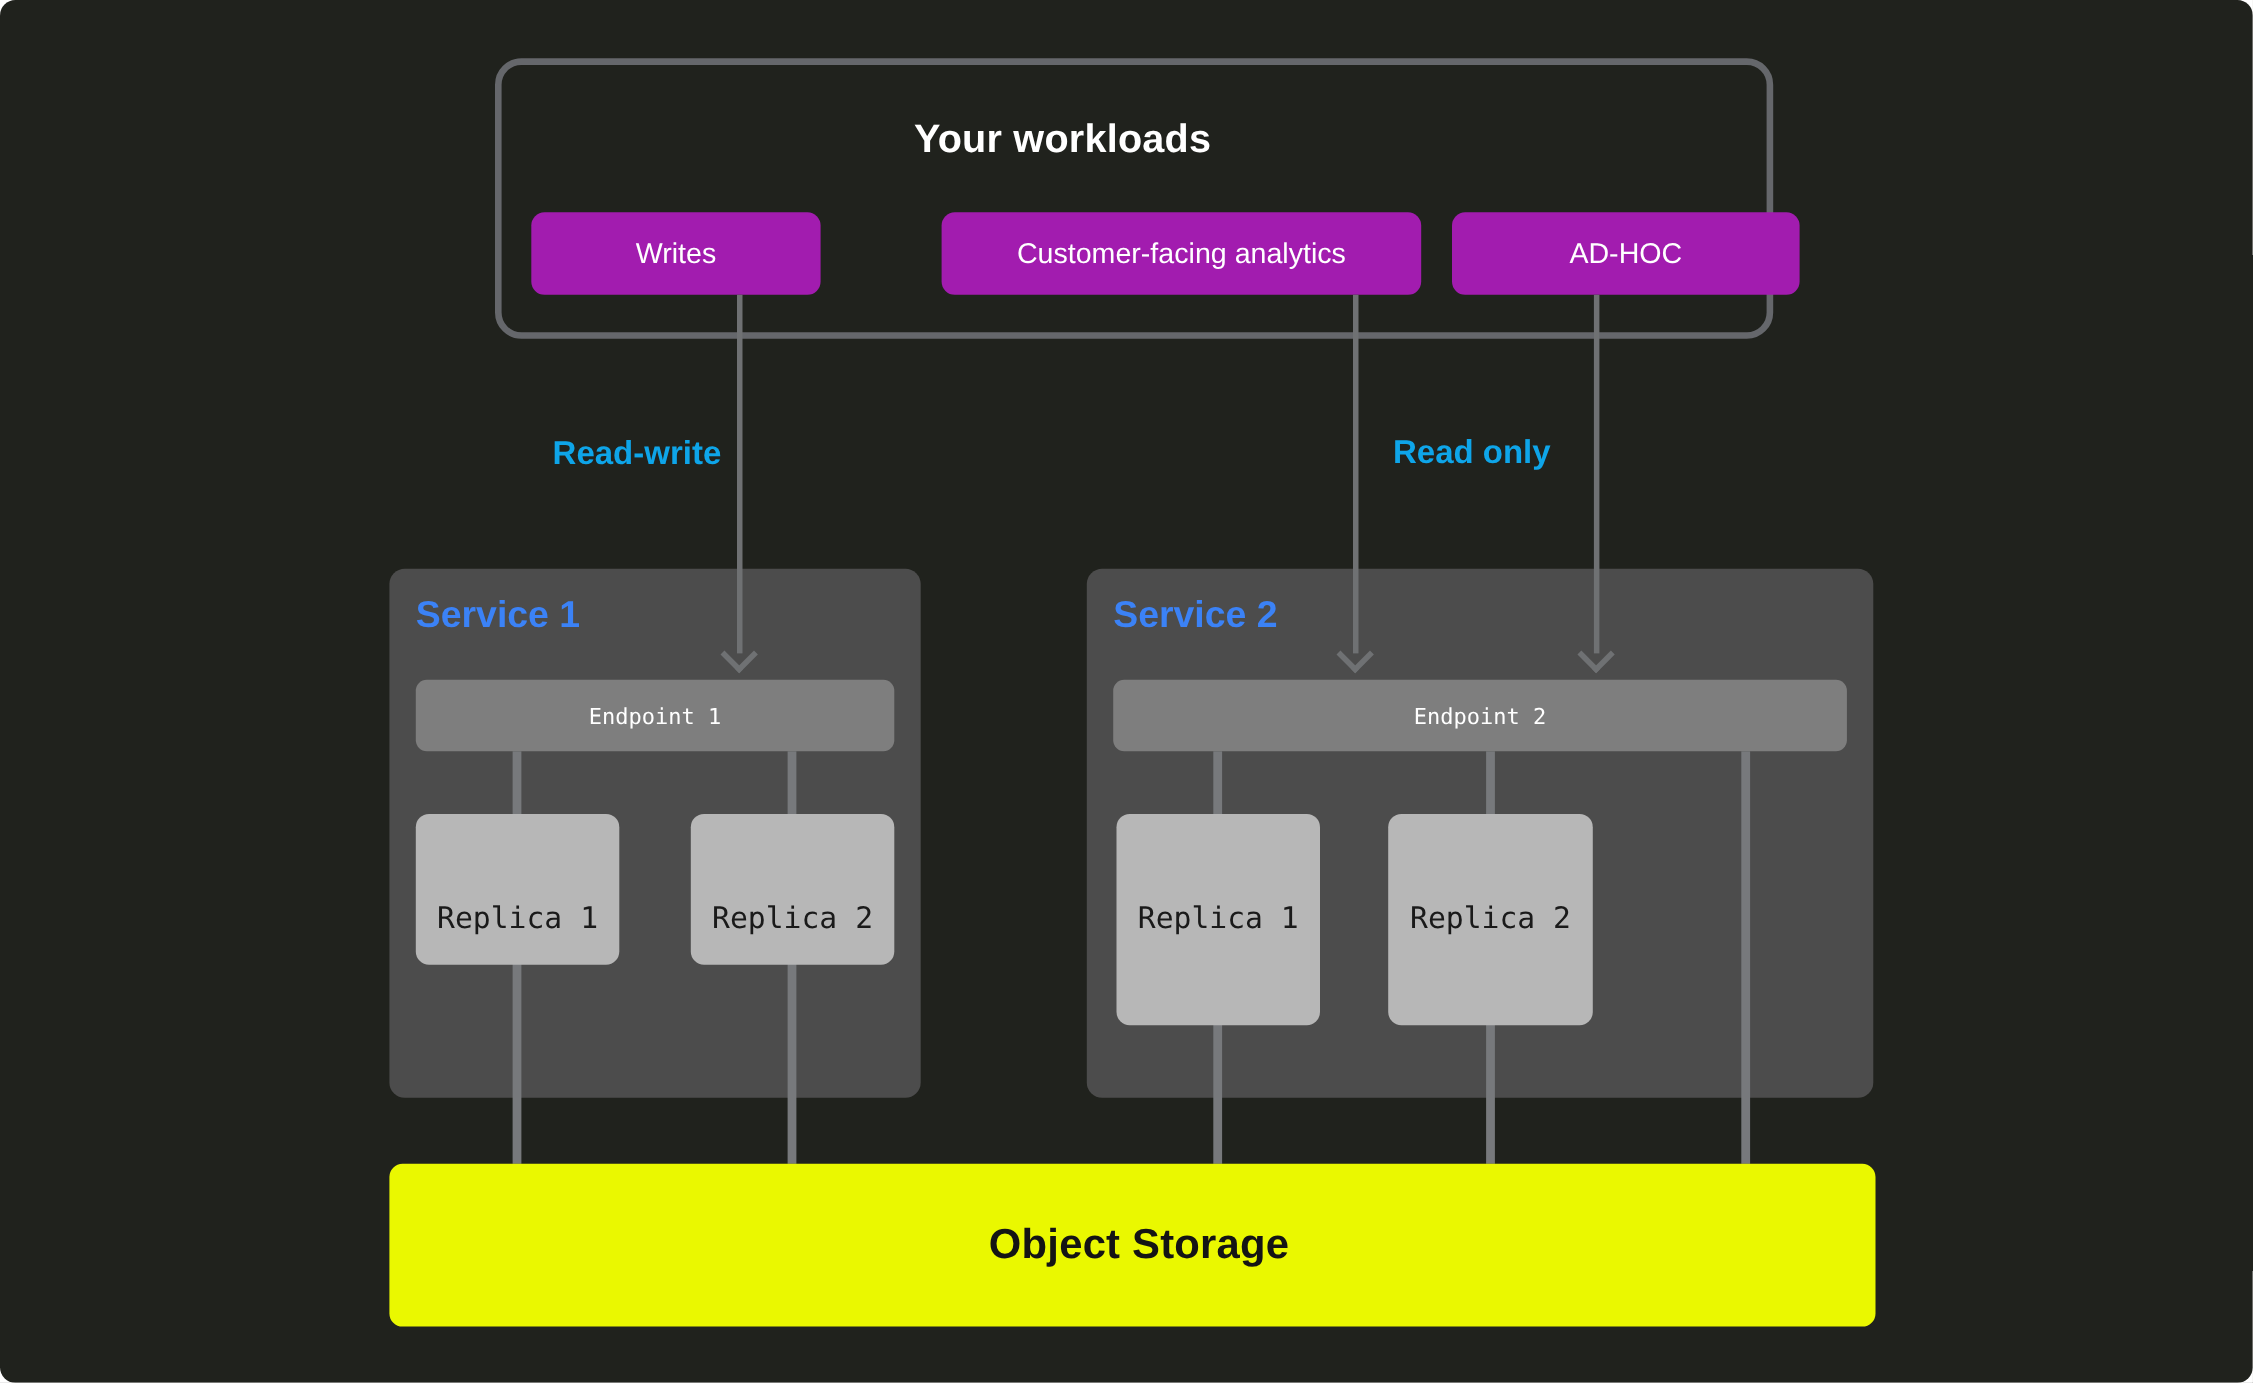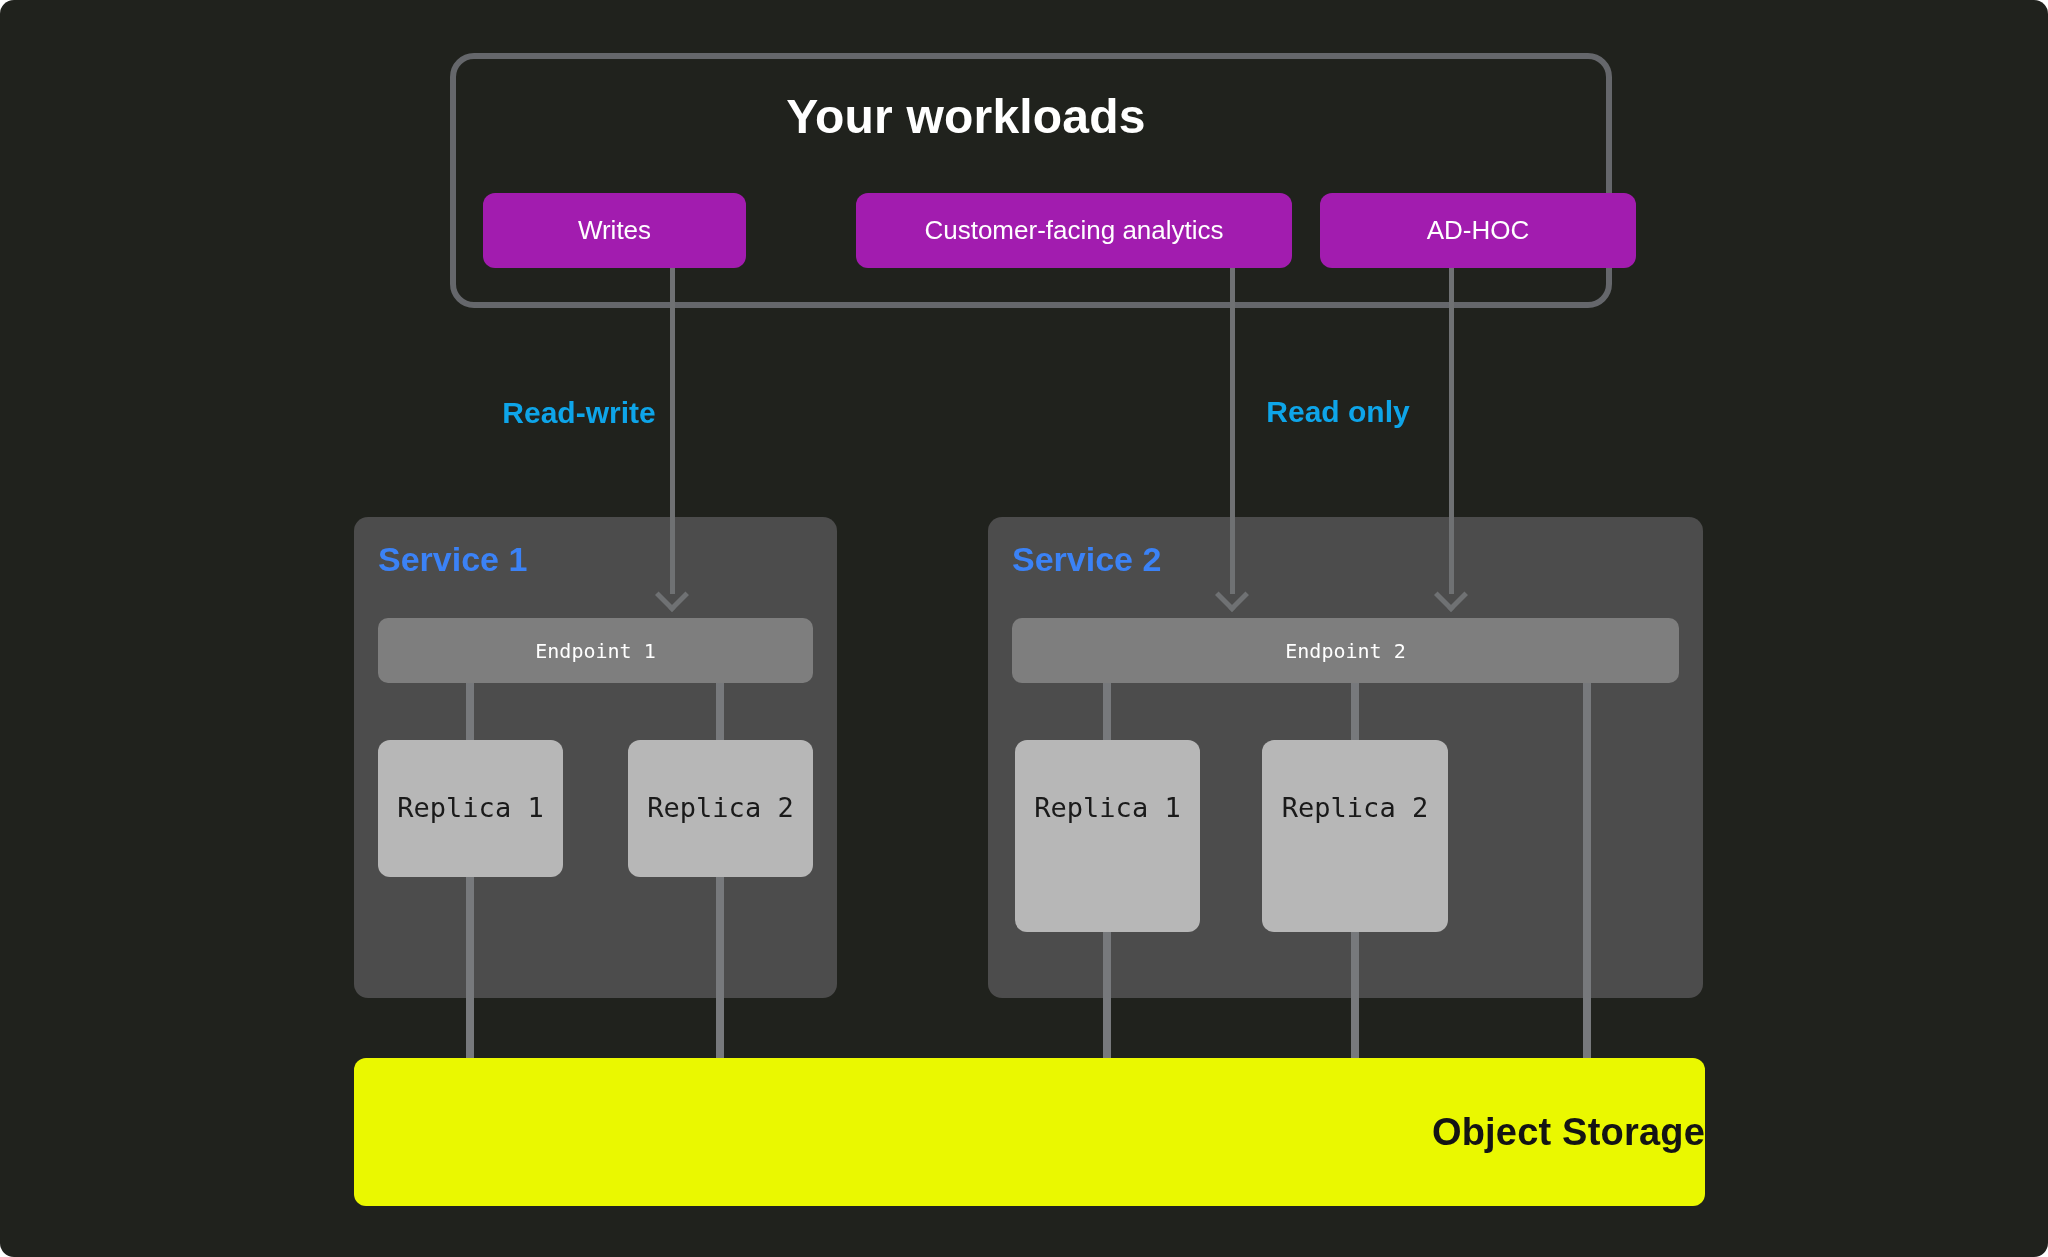--- a/index.html
+++ b/index.html
@@ -13,23 +13,23 @@
   }
   .abs { position: absolute; box-sizing: border-box; }
 
   
   .group-box {
     left: 450px; top: 53px; width: 1162px; height: 255px;
     border: 6px solid #65676B; border-radius: 24px;
     z-index: 1;
   }
   .group-title {
-    left: 450px; top: 89px; width: 1032px;
+    left: 450px; top: 105px; width: 1032px;
     text-align: center; color: #FFFFFF;
-    font-size: 48px; font-weight: bold; letter-spacing: 0.2px;
+    font-size: 36px; font-weight: bold; letter-spacing: 0.2px;
     z-index: 3;
   }
   .wl-node {
     top: 193px; height: 75px;
     background: #a21caf; border-radius: 12px;
     display: flex; align-items: center; justify-content: center;
     color: #FFFFFF; font-family: Liberation Sans, sans-serif; font-size: 26px;
     z-index: 3;
   }
   .wl-writes { left: 483px; width: 263px; }
@@ -84,36 +84,36 @@
   .sl-1 { left: 466px; }
   .sl-2 { left: 716px; }
   .sl-3 { left: 1103px; }
   .sl-4 { left: 1351px; }
   .sl-5 { left: 1583px; }
 
   
   .replica-node {
     top: 740px; background: #B7B7B7; border-radius: 12px;
     color: #1A1A1A; font-family: "DejaVu Sans Mono", monospace; font-size: 27px;
-    text-align: center; padding-top: 52px;
+    text-align: center; padding-top: 80px;
     z-index: 3;
   }
   .rp-s1 { height: 137px; }
   .rp-s2 { height: 192px; }
   .rp-11 { left: 378px;  width: 185px; }
   .rp-12 { left: 628px;  width: 185px; }
   .rp-21 { left: 1015px; width: 185px; }
   .rp-22 { left: 1262px; width: 186px; }
   .rp-23 { left: 1495px; width: 185px; }
 
   
   .storage-bar {
     left: 354px; top: 1058px; width: 1351px; height: 148px;
     background: #EAF800; border-radius: 12px;
-    display: flex; align-items: center; justify-content: flex-end;
+    display: flex; align-items: center; justify-content: center;
     color: #141414; font-size: 38px; font-weight: bold; letter-spacing: 0.2px;
     z-index: 3;
     padding-left: 12px;
   }
 </style>
 </head>
 <body>
 
 <div class="canvas">
 

